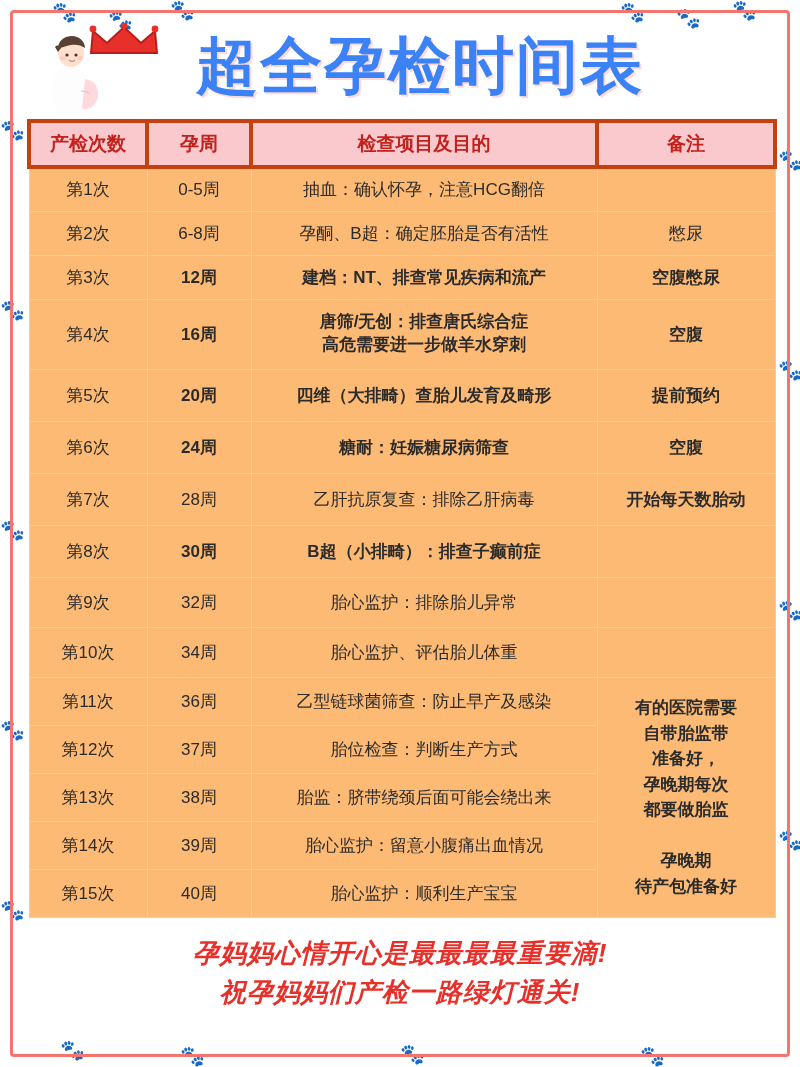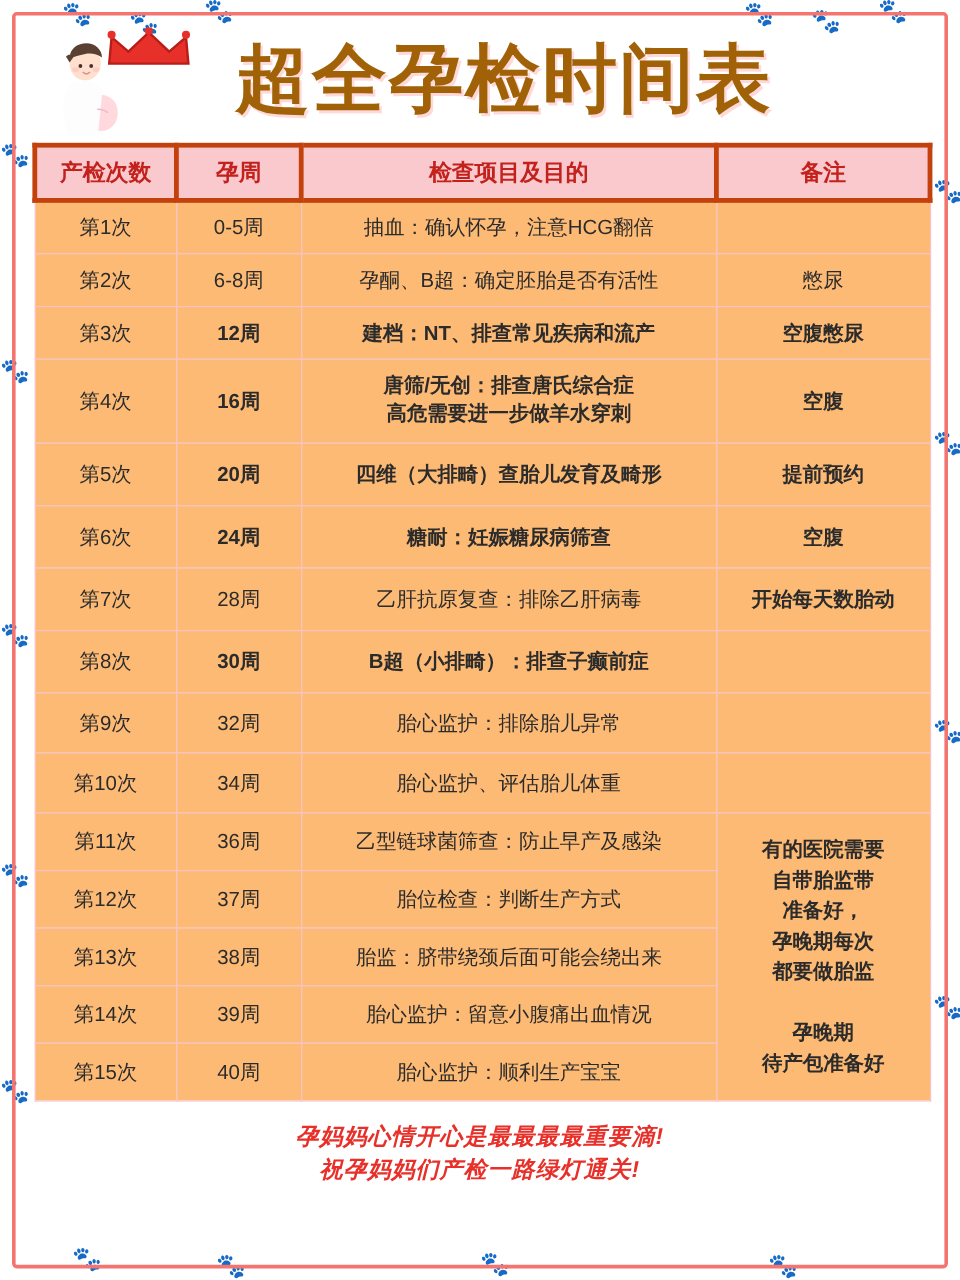--- a/index.html
+++ b/index.html
@@ -53,21 +53,21 @@
   .mom-icon {
     position: absolute;
     left: 14px;
     top: 22px;
     width: 88px;
     height: 80px;
   }
   .title-text {
     font-size: 62px;
     font-weight: bold;
-    color: #a16207;
+    color: #3b82f6;
     letter-spacing: 2px;
     text-shadow: 2px 2px 0 #ffd9d9;
     white-space: nowrap;
     padding-left: 40px;
   }
   .crown {
     position: absolute;
     left: 60px;
     top: 10px;
     width: 74px;
@@ -120,21 +120,21 @@
     vertical-align: middle;
   }
 
   
   .footer {
     margin-top: 16px;
     text-align: center;
     color: #e8302a;
     font-weight: bold;
     font-style: italic;
-    font-size: 19px;
+    font-size: 26px;
     line-height: 1.5;
     letter-spacing: 1px;
   }
 </style>
 </head>
 <body>
 
 <div class="poster">
 
   <div class="paw" style="left:52px;top:2px;">🐾</div>

